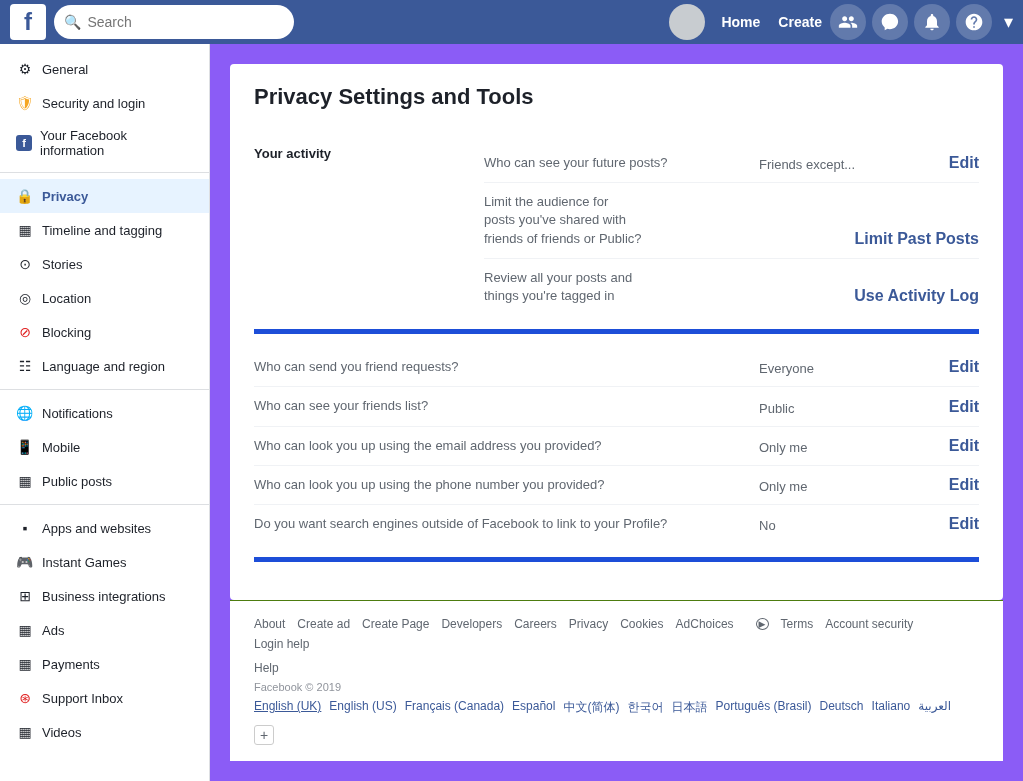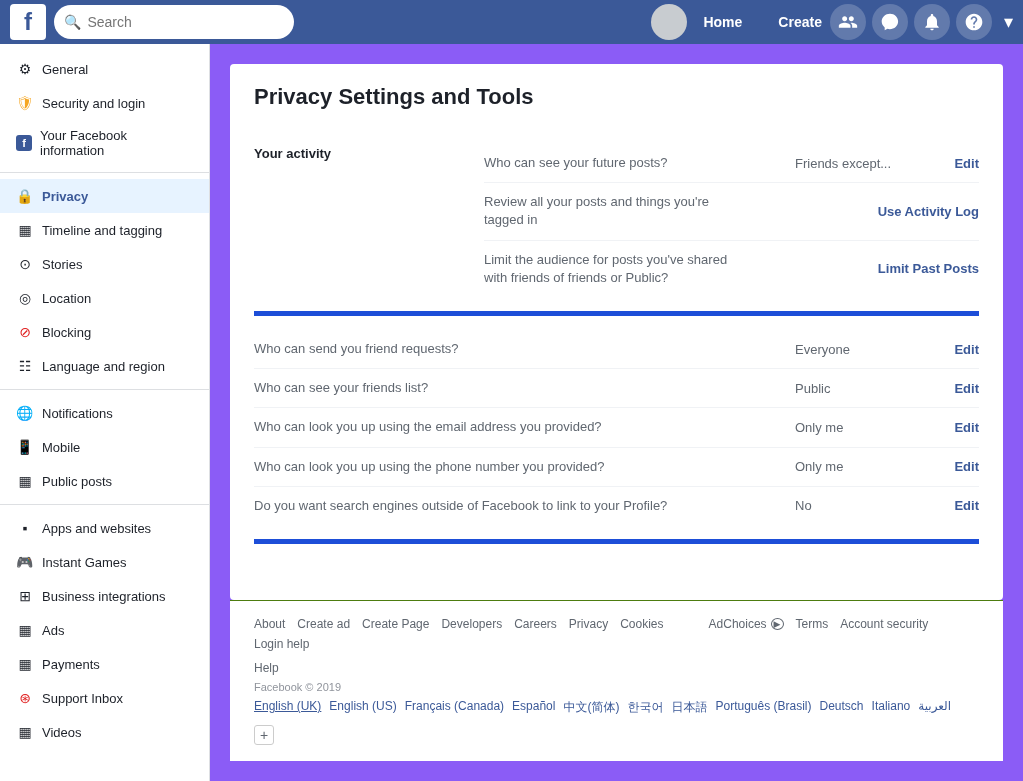--- a/index.html
+++ b/index.html
@@ -39,21 +39,21 @@
       border: none; outline: none; font-size: 14px; background: transparent; width: 100%;
     }
     .search-icon { color: #606770; font-size: 14px; }
     .nav-spacer { flex: 1; }
     .nav-avatar {
       width: 36px; height: 36px; border-radius: 50%;
       background: #c8ccd0;
       display: flex; align-items: center; justify-content: center;
     }
     .nav-username { color: #fff; font-size: 14px; font-weight: bold; }
-    .nav-links { display: flex; gap: 36px; }
+    .nav-links { display: flex; gap: 18px; }
     .nav-link { color: #fff; font-size: 14px; font-weight: bold; text-decoration: none; cursor: pointer; }
     .nav-icons { display: flex; gap: 6px; align-items: center; }
     .nav-icon-btn {
       width: 36px; height: 36px; border-radius: 50%;
       background: rgba(255,255,255,0.2);
       display: flex; align-items: center; justify-content: center;
       cursor: pointer; color: #fff; font-size: 18px;
     }
     .nav-dropdown { color: #fff; font-size: 18px; cursor: pointer; margin-left: 4px; }
 
@@ -129,41 +129,42 @@
       font-size: 13px;
       font-weight: bold;
       color: #1d2129;
       width: 230px;
       flex-shrink: 0;
       padding-top: 2px;
     }
     .section-body { flex: 1; }
     .section-block {
       display: flex;
-      align-items: center;
+      align-items: flex-end;
       padding: 10px 0;
       border-bottom: 1px solid #f0f2f5;
+      gap: 36px;
     }
     .section-block:last-child { border-bottom: none; }
     .section-question {
       flex: 1;
       color: #606770;
       font-size: 13px;
       line-height: 1.4;
     }
     .section-value {
       color: #606770;
       font-size: 13px;
       width: 140px;
       flex-shrink: 0;
       padding: 0 16px;
     }
     .section-action {
       color: #3b5998;
-      font-size: 13px;
+      font-size: 16px;
       font-weight: bold;
       cursor: pointer;
       white-space: nowrap;
       min-width: 60px;
       text-align: right;
     }
 
     
     .footer {
       background: #fff;
@@ -191,21 +192,21 @@
     }
     .footer-lang { font-size: 12px; color: #3b5998; cursor: pointer; }
     .footer-lang.active { text-decoration: underline; }
     .footer-lang-add {
       width: 20px; height: 20px;
       border: 1px solid #ccc;
       border-radius: 3px;
       display: inline-flex; align-items: center; justify-content: center;
       font-size: 14px; color: #606770; cursor: pointer;
     }
-    .adchoices { display: inline-flex; align-items: center; gap: 2px; margin-left: 33px; }
+    .adchoices { display: inline-flex; align-items: center; gap: 20px; }
   </style>
 </head>
 <body>
 
 <nav class="topnav">
   <div class="fb-logo">
     <span>f</span>
   </div>
   <div class="search-bar">
     <span class="search-icon">🔍</span>
@@ -334,28 +335,28 @@
       <div class="section">
         <div class="section-row">
           <div class="section-header">Your activity</div>
           <div class="section-body">
             <div class="section-block">
               <span class="section-question">Who can see your future posts?</span>
               <span class="section-value">Friends except...</span>
               <span class="section-action">Edit</span>
             </div>
             <div class="section-block">
+              <span class="section-question">Limit the audience for posts you've shared with friends of friends or Public?</span>
+              <span class="section-value"></span>
+              <span class="section-action">Limit Past Posts</span>
+            </div>
+            <div class="section-block">
               <span class="section-question">Review all your posts and things you're tagged in</span>
               <span class="section-value"></span>
               <span class="section-action">Use Activity Log</span>
-            </div>
-            <div class="section-block">
-              <span class="section-question">Limit the audience for posts you've shared with friends of friends or Public?</span>
-              <span class="section-value"></span>
-              <span class="section-action">Limit Past Posts</span>
             </div>
           </div>
         </div>
       </div>
 
       <div class="section">
         <div class="section-row">
           <div class="section-body">
             <div class="section-block">
               <span class="section-question">Who can send you friend requests?</span>

